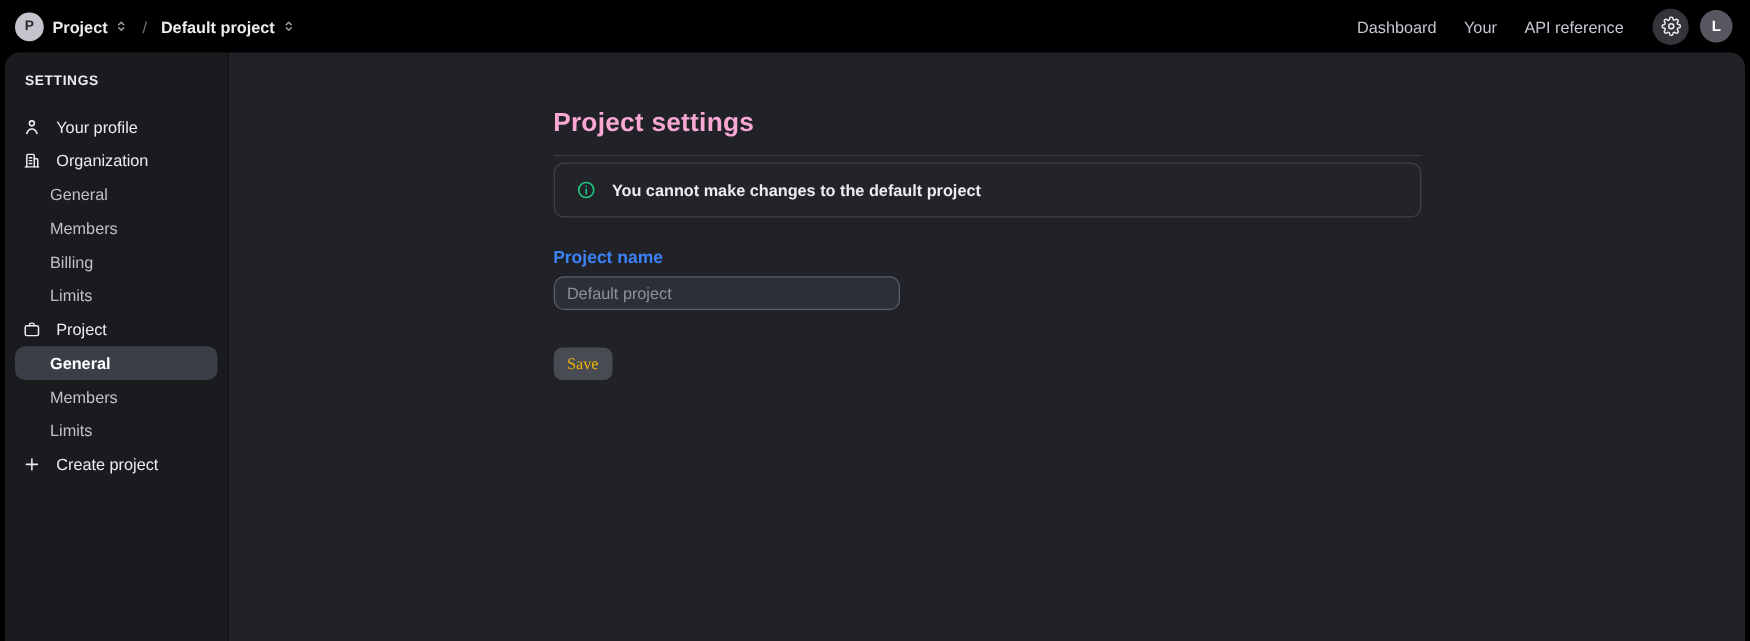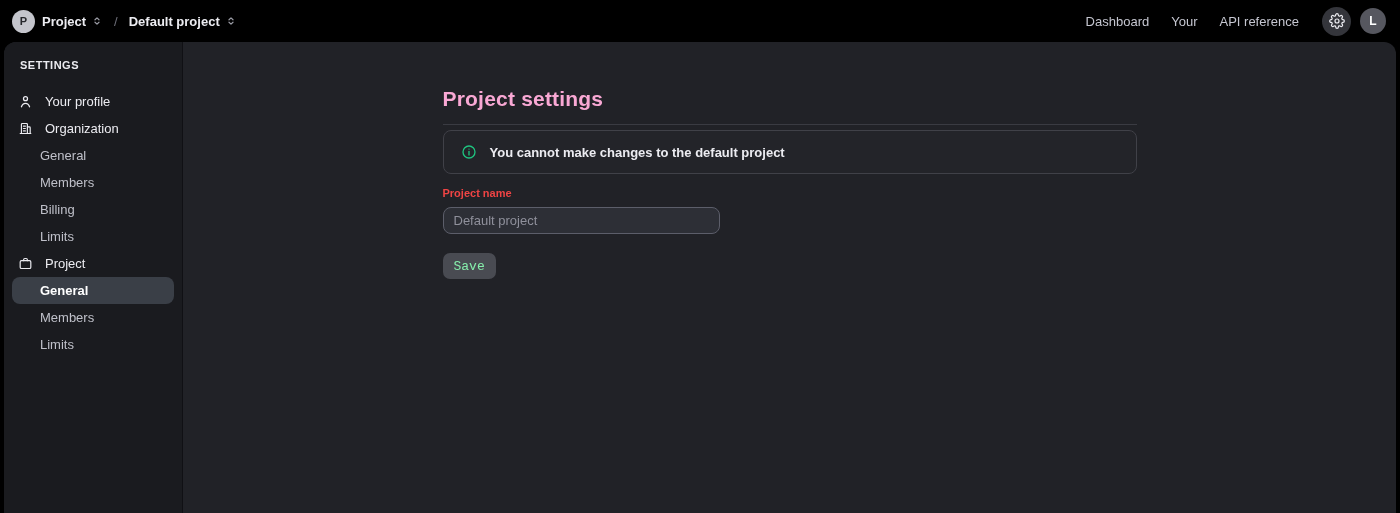--- a/index.html
+++ b/index.html
@@ -44,27 +44,27 @@
   
   .main { flex:1; display:flex; justify-content:center; }
   .content { width:694px; padding-top:45px; }
   .page-title { font-size:21px; font-weight:700; color:#f9a8d4; letter-spacing:.2px; }
   .divider { height:1px; background:#3a3b42; margin-top:13px; }
   .banner { margin-top:5px; height:44px; border:1px solid #404148; border-radius:8px;
     background:#232429; display:flex; align-items:center; gap:13px; padding:0 17px; }
   .banner-icon { width:16px; height:16px; color:#1fc37f; display:flex; }
   .banner-icon svg { width:16px; height:16px; }
   .banner-text { font-size:13px; font-weight:700; color:#ececf1; }
-  .form-label { margin-top:13px; font-size:11px; font-weight:600; color:#ef4444; }
+  .form-label { margin-top:23px; font-size:14px; font-weight:600; color:#3b82f6; }
   .name-input { margin-top:8px; display:block; width:277px; height:27px; background:#2d2f36;
     border:1px solid #5c5e6a; border-radius:8px; padding:0 10px; font-size:13px; color:#ececf1;
     font-family:inherit; outline:none; }
   .name-input::placeholder { color:#8f909b; }
-  .save-btn { margin-top:19px; height:26px; padding:0 11px; background:#494b52; color:#86efac;
-    border:none; border-radius:7px; font-size:13px; font-family:Liberation Mono, monospace; cursor:pointer; }
+  .save-btn { margin-top:30px; height:26px; padding:0 11px; background:#494b52; color:#eab308;
+    border:none; border-radius:7px; font-size:13px; font-family:Liberation Serif, serif; cursor:pointer; }
 </style>
 </head>
 <body>
 
 <div class="topbar">
   <div class="tb-left">
     <div class="avatar-sm">P</div>
     <div class="tb-switch">
       <span class="tb-name">Project</span>
       <svg class="chev" viewBox="0 0 24 24" fill="none" stroke="currentColor" stroke-width="2.4" stroke-linecap="round" stroke-linejoin="round">
@@ -146,20 +146,28 @@
     <div class="sb-item sub selected">
       <span>General</span>
     </div>
     <div class="sb-item sub">
       <span>Members</span>
     </div>
     <div class="sb-item sub">
       <span>Limits</span>
     </div>
 
+    <div class="sb-item">
+      <span class="sb-icon">
+        <svg viewBox="0 0 24 24" fill="none" stroke="currentColor" stroke-width="2" stroke-linecap="round">
+          <path d="M12 5v14M5 12h14"></path>
+          </svg>
+      </span>
+      <span>Create project</span>
+    </div>
   </div>
 
   <div class="main">
     <div class="content">
       <div class="page-title">Project settings</div>
       <div class="divider"></div>
 
       <div class="banner">
         <span class="banner-icon">
           <svg viewBox="0 0 24 24" fill="none" stroke="currentColor" stroke-width="2" stroke-linecap="round">

